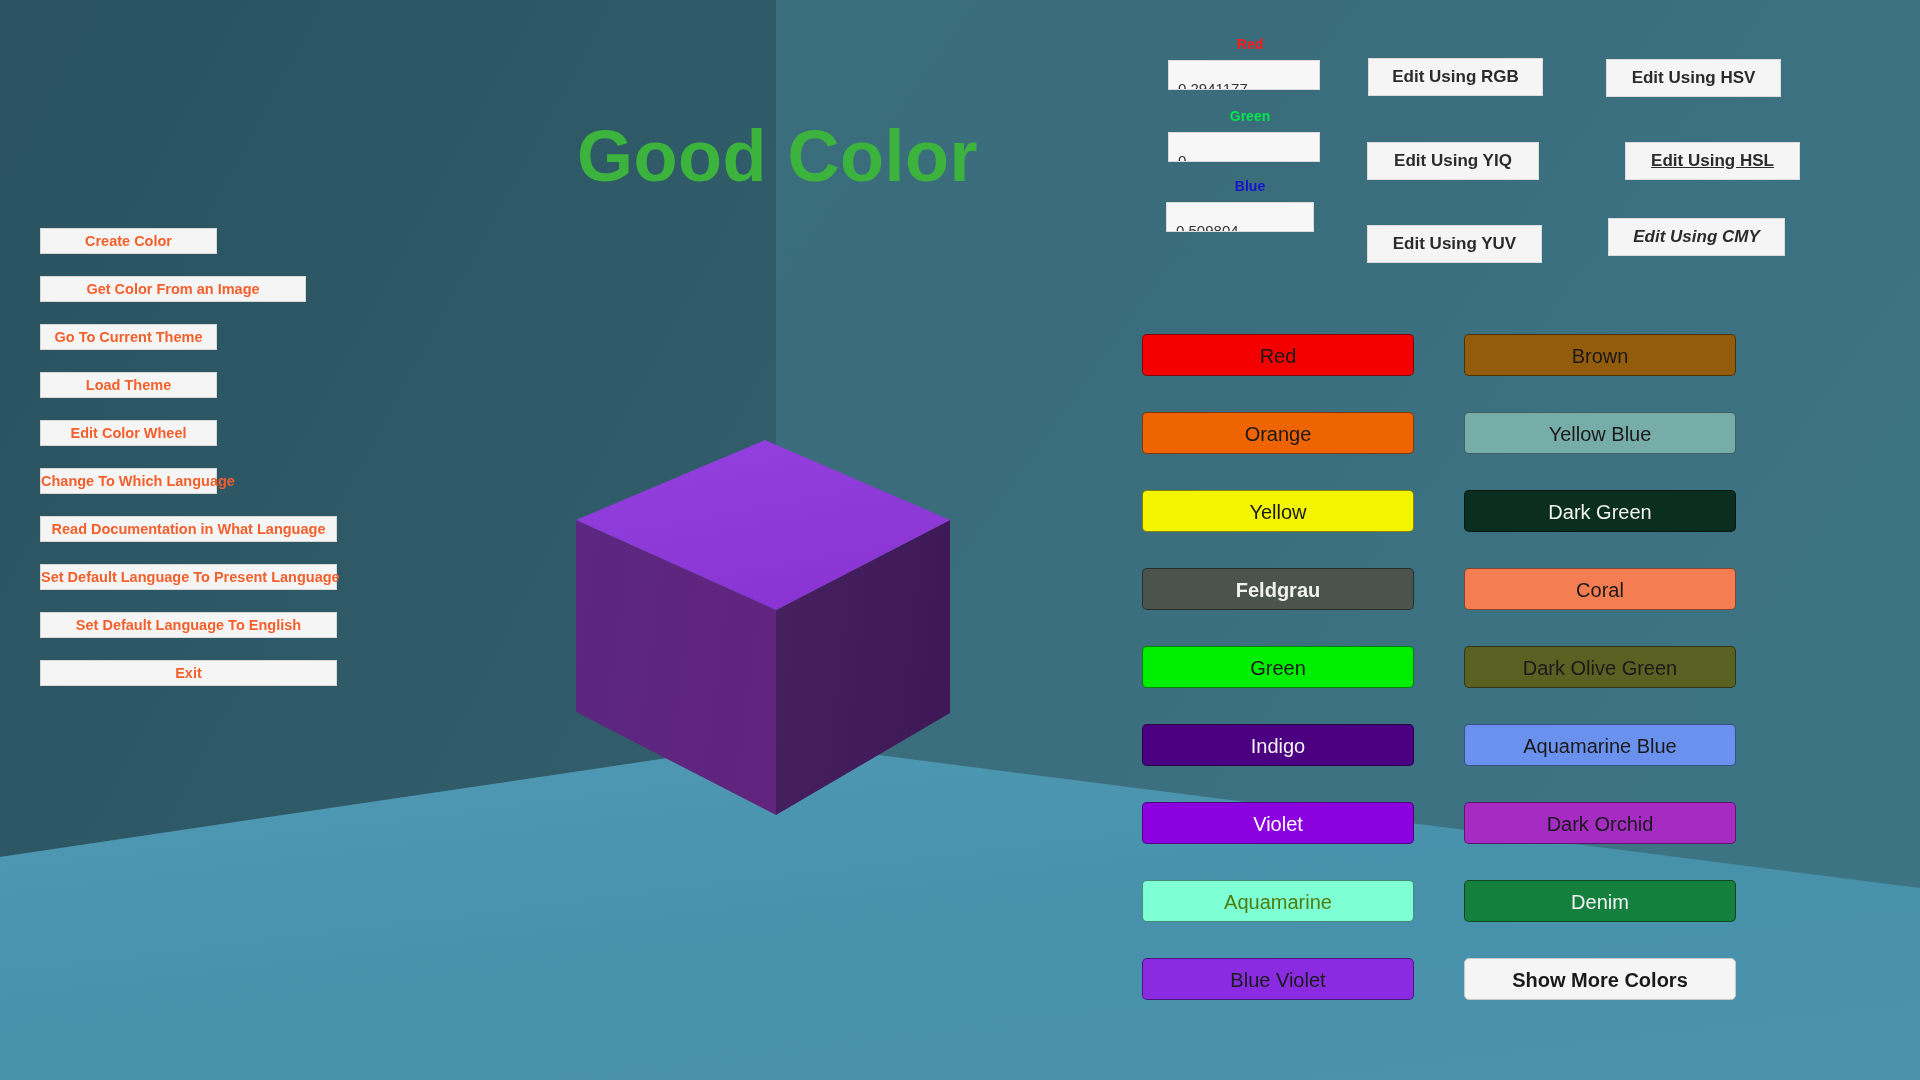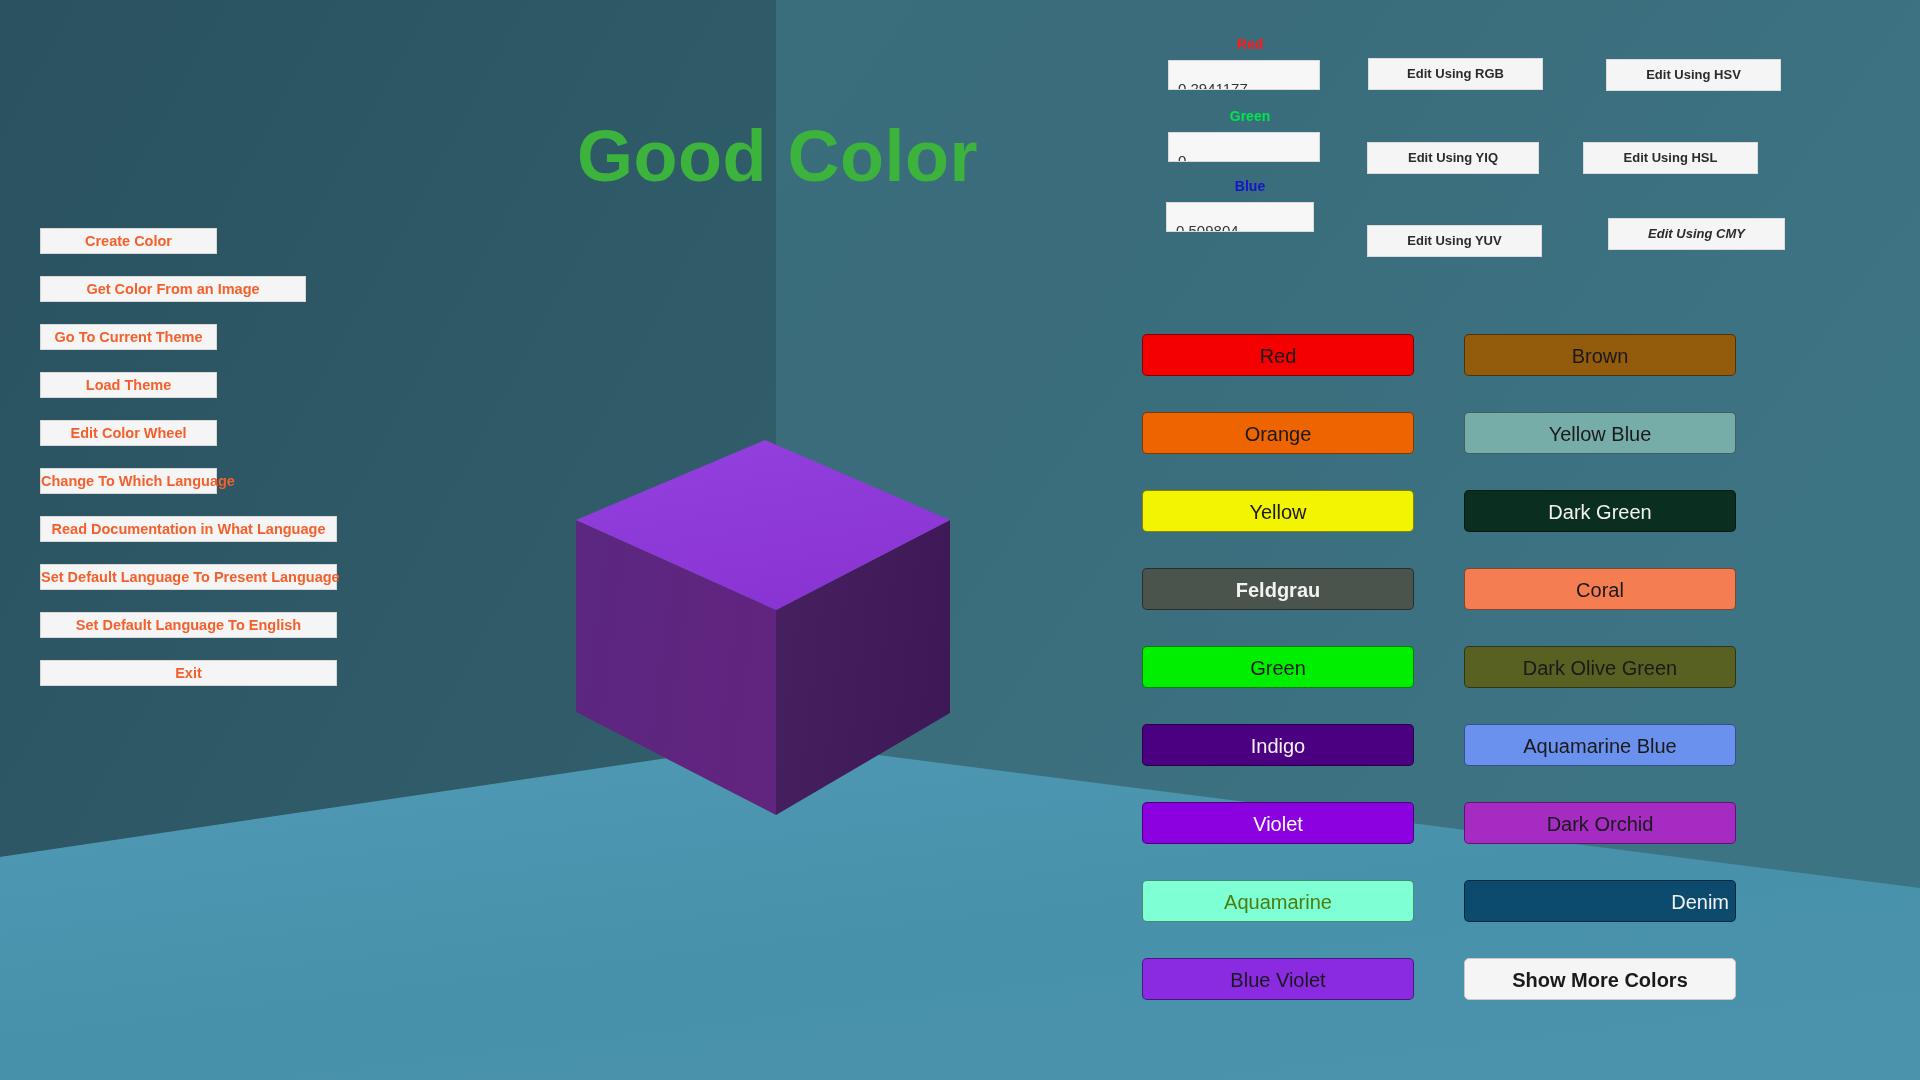--- a/index.html
+++ b/index.html
@@ -97,23 +97,23 @@
     font-family: "Liberation Sans", sans-serif;
     cursor: text;
     white-space: nowrap;
     overflow: hidden;
   }
   .edit-btn {
     position: absolute;
     background: #f5f5f5;
     border: 1px solid #dcdcdc;
     color: #2b2b2b;
-    font-size: 13px;
-    font-weight: bold;
-    height: 32px;
+    font-size: 17px;
+    font-weight: bold;
+    height: 38px;
     line-height: 26px;
     text-align: center;
     box-sizing: border-box;
     cursor: pointer;
     white-space: nowrap;
     font-family: "Liberation Sans", sans-serif;
   }
 
   
   #swatch-grid {
@@ -224,21 +224,21 @@
 
     <div class="chan-label" style="left:22px;  top:90px;  color:#00e64d;">Green</div>
     <div class="chan-input" style="left:0px;   top:114px; width:152px;">0</div>
 
     <div class="chan-label" style="left:22px;  top:160px; color:#1414c8;">Blue</div>
     <div class="chan-input" style="left:-2px;  top:184px; width:148px;">0.509804</div>
 
     <button class="edit-btn" style="left:200px; top:40px;  width:175px;">Edit Using RGB</button>
     <button class="edit-btn" style="left:438px; top:41px;  width:175px;">Edit Using HSV</button>
     <button class="edit-btn" style="left:199px; top:124px; width:172px;">Edit Using YIQ</button>
-    <button class="edit-btn" style="left:415px; top:124px; width:175px;">Edit Using HSL</button>
+    <button class="edit-btn" style="left:457px; top:124px; width:175px;text-decoration:underline;">Edit Using HSL</button>
     <button class="edit-btn" style="left:199px; top:207px; width:175px;">Edit Using YUV</button>
     <button class="edit-btn" style="left:440px; top:200px; width:177px;font-style:italic;">Edit Using CMY</button>
   </div>
 
   <div id="swatch-grid">
 
     <div class="swatch-col" id="swatch-col-left">
       <button class="swatch-btn" style="background:#f40000;color:#1a1a1a;">Red</button>
       <button class="swatch-btn" style="background:#ee6400;color:#1a1a1a;">Orange</button>
       <button class="swatch-btn" style="background:#f2f400;color:#1a1a1a;">Yellow</button>
@@ -251,19 +251,19 @@
     </div>
 
     <div class="swatch-col" id="swatch-col-right">
       <button class="swatch-btn" style="background:#935b0c;color:#1a1a1a;">Brown</button>
       <button class="swatch-btn" style="background:#77ada9;color:#1a1a1a;">Yellow Blue</button>
       <button class="swatch-btn" style="background:#0a2e20;color:#f2f2f2;">Dark Green</button>
       <button class="swatch-btn" style="background:#f57d52;color:#1a1a1a;">Coral</button>
       <button class="swatch-btn" style="background:#586122;color:#1a1a1a;">Dark Olive Green</button>
       <button class="swatch-btn" style="background:#6b91ee;color:#1a1a1a;">Aquamarine Blue</button>
       <button class="swatch-btn" style="background:#a52bc3;color:#1a1a1a;">Dark Orchid</button>
-      <button class="swatch-btn" style="background:#0c4a6e;color:#f2f2f2;text-align:right;">Denim</button>
+      <button class="swatch-btn" style="background:#15803d;color:#f2f2f2;">Denim</button>
       <button class="swatch-btn plain" style="background:#f5f5f5;color:#1a1a1a;">Show More Colors</button>
     </div>
 
   </div>
 
 </div>
 
 </body></html>

